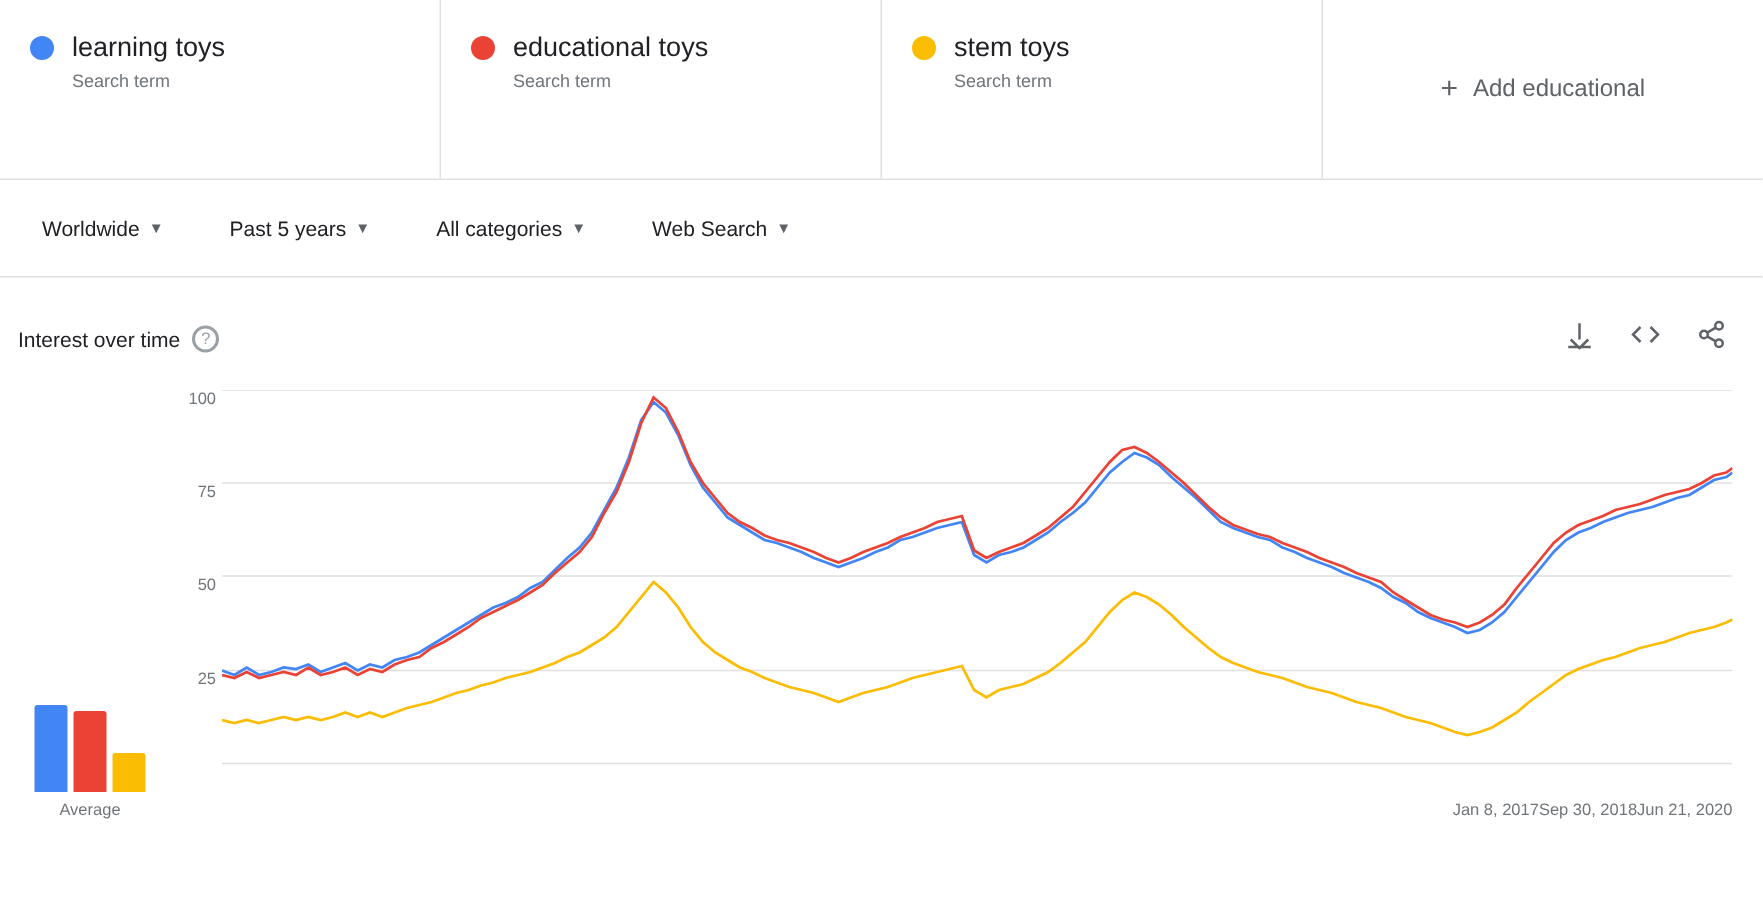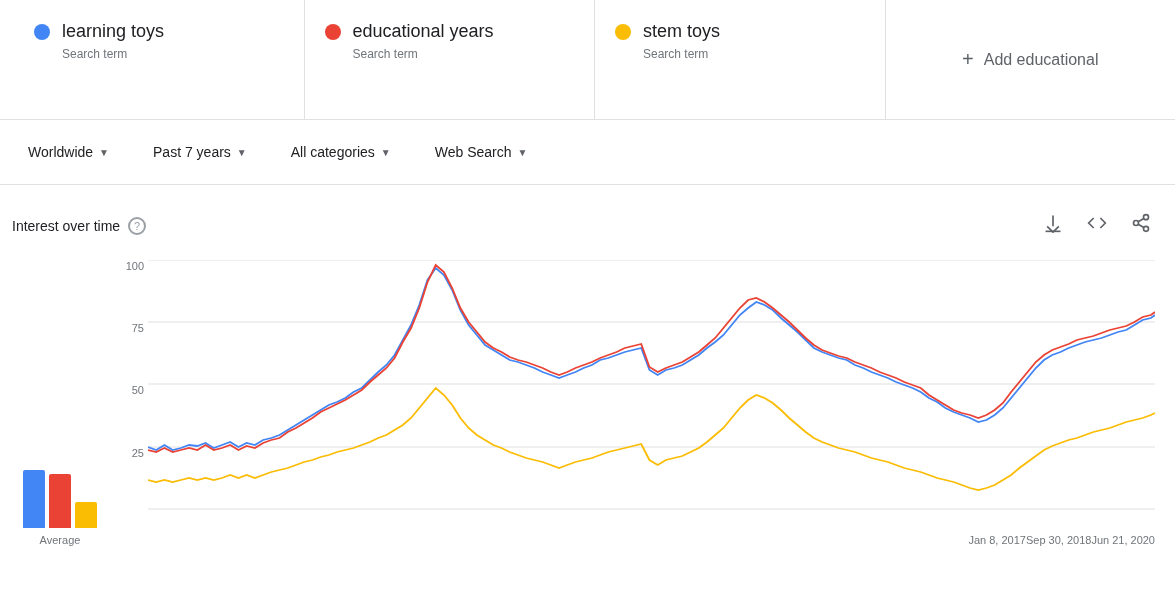--- a/index.html
+++ b/index.html
@@ -3,21 +3,20 @@
   <meta charset="utf-8">
   <style>
     * { margin: 0; padding: 0; box-sizing: border-box; }
     body { font-family: Arial, sans-serif; background: #fff; color: #202124; width: 1175px; min-height: 610px; overflow-x: hidden; }
 
     
     .search-terms-bar {
       display: flex;
       border-bottom: 1px solid #e0e0e0;
       height: 120px;
-      padding-left: 14px;
     }
     .search-term-item {
       flex: 1;
       display: flex;
       align-items: flex-start;
       padding: 20px 20px;
       border-right: 1px solid #e0e0e0;
       cursor: pointer;
     }
     .search-term-item:last-child { border-right: none; }
@@ -183,21 +182,21 @@
   <div class="search-term-item">
     <div class="search-term-dot" style="background:#4285F4;"></div>
     <div class="search-term-content">
       <div class="search-term-name">learning toys</div>
       <div class="search-term-type">Search term</div>
     </div>
   </div>
   <div class="search-term-item">
     <div class="search-term-dot" style="background:#EA4335;"></div>
     <div class="search-term-content">
-      <div class="search-term-name">educational years</div>
+      <div class="search-term-name">educational toys</div>
       <div class="search-term-type">Search term</div>
     </div>
   </div>
   <div class="search-term-item">
     <div class="search-term-dot" style="background:#FBBC04;"></div>
     <div class="search-term-content">
       <div class="search-term-name">stem toys</div>
       <div class="search-term-type">Search term</div>
     </div>
   </div>
@@ -206,21 +205,21 @@
     <span>Add educational</span>
   </div>
 </div>
 
 <div class="filter-bar">
   <button class="filter-btn">
     <span>Worldwide</span>
     <span class="chevron">▼</span>
   </button>
   <button class="filter-btn">
-    <span>Past 7 years</span>
+    <span>Past 5 years</span>
     <span class="chevron">▼</span>
   </button>
   <button class="filter-btn">
     <span>All categories</span>
     <span class="chevron">▼</span>
   </button>
   <button class="filter-btn">
     <span>Web Search</span>
     <span class="chevron">▼</span>
   </button>

